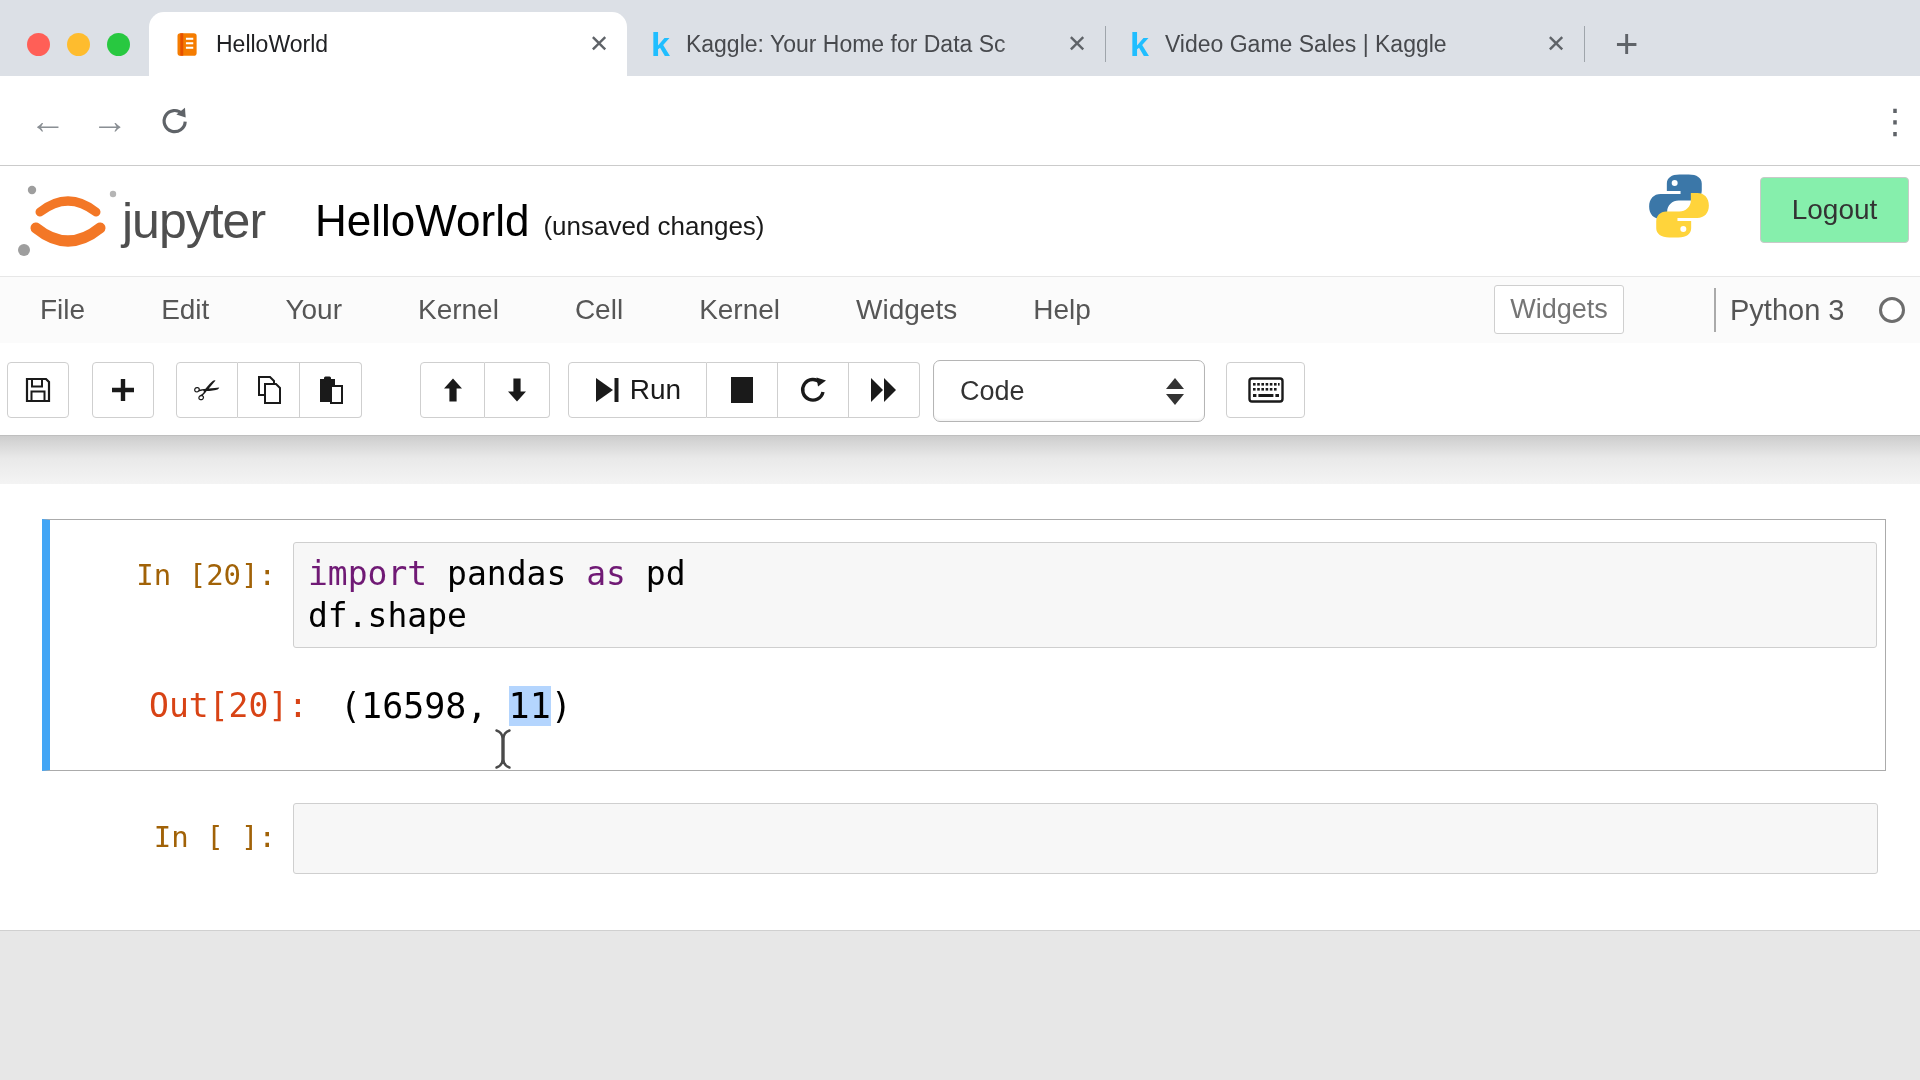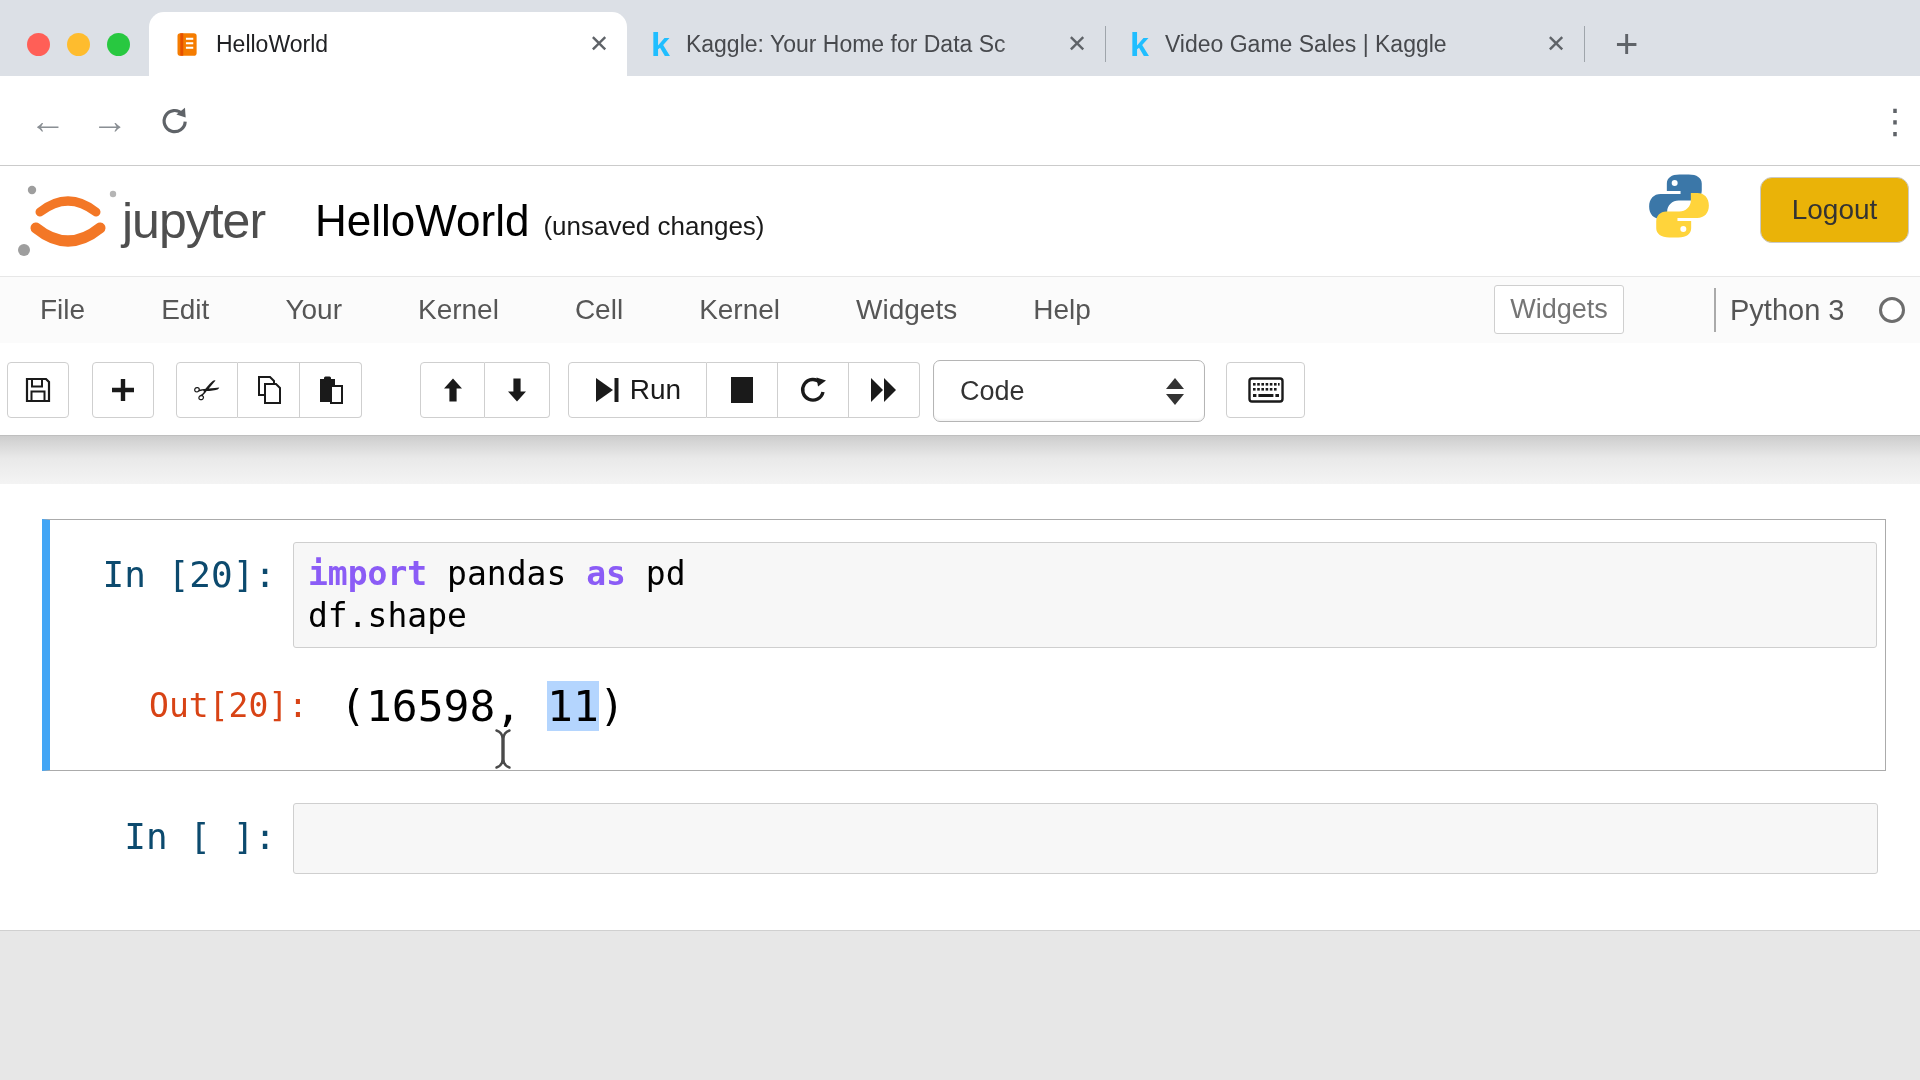--- a/index.html
+++ b/index.html
@@ -50,22 +50,22 @@
   .dots{position:absolute;left:1878px;top:0;height:89px;display:flex;align-items:center;font-size:34px;color:#5f6368;}
 
   
   .jheader{position:absolute;top:166px;left:0;right:0;height:110px;background:#fff;border-bottom:1px solid #e7e7e7;}
   .jlogo{position:absolute;left:16px;top:14px;display:flex;align-items:center;}
   .jlogo-text{font-size:50px;color:#4e4e4e;letter-spacing:-1px;margin-left:2px;}
   .jtitle{position:absolute;left:315px;top:0;height:110px;display:flex;align-items:center;}
   .jtitle .t{font-size:44px;color:#000;}
   .jtitle .s{font-size:26px;color:#1a1a1a;margin-left:14px;padding-top:10px;}
   .pylogo{position:absolute;left:1646px;top:6px;}
-  .logout{position:absolute;left:1760px;top:11px;width:147px;height:64px;background:#eab308;
-          border:1px solid #c9c9c9;border-radius:12px;font-size:28px;color:#333;
+  .logout{position:absolute;left:1760px;top:11px;width:147px;height:64px;background:#86efac;
+          border:1px solid #c9c9c9;border-radius:4px;font-size:28px;color:#333;
           display:flex;align-items:center;justify-content:center;}
 
   
   .menubar{position:absolute;top:277px;left:0;right:0;height:66px;background:#fbfbfb;}
   .menus{position:absolute;left:2px;top:0;height:66px;display:flex;align-items:center;justify-content:flex-end;}
   .menu-item{font-size:28px;color:#565656;padding:0 38px;}
   .trusted{position:absolute;left:1494px;top:8px;width:128px;height:47px;border:1px solid #cfcfcf;
            border-radius:3px;background:#fff;font-size:27px;color:#757575;
            display:flex;align-items:center;justify-content:center;}
   .mb-sep{position:absolute;left:1714px;top:11px;width:2px;height:44px;background:#aaa;}
@@ -97,32 +97,32 @@
 
   
   .shadow{position:absolute;top:435px;left:0;right:0;height:49px;border-top:1px solid #bfbfbf;
           background:linear-gradient(to bottom,#cdcdcd,#e9e9e9 45%,#f4f4f4);}
   .notebook{position:absolute;top:484px;left:0;right:0;height:446px;background:#fff;border-bottom:1px solid #d0d0d0;}
 
   .cell1{position:absolute;left:42px;top:35px;width:1844px;height:252px;box-sizing:border-box;
          border:1px solid #ababab;border-left:8px solid #42a5f5;background:#fff;}
   .inrow{display:flex;margin-top:22px;}
   .prompt{width:243px;box-sizing:border-box;text-align:right;padding:12px 17px 0 0;
-          font-family:"DejaVu Sans Mono",monospace;font-size:36px;line-height:42px;color:#0c4a6e;white-space:pre;}
+          font-family:"DejaVu Sans Mono",monospace;font-size:29px;line-height:42px;color:#a16207;white-space:pre;}
   .codebox{flex:1;margin-right:8px;background:#f7f7f7;border:1px solid #cfcfcf;border-radius:3px;
            padding:10px 14px;font-family:"DejaVu Sans Mono",monospace;font-size:33px;line-height:42px;color:#000;}
   .cm-line{white-space:pre;}
-  .tok-kw{color:#8b5cf6;font-weight:bold}
+  .tok-kw{color:#701a75;font-weight:normal}
   .tok-op{color:#AA22FF;font-weight:bold}
   .tok-str{color:#BA2121}
   .tok-txt{color:#000}
   .outrow{display:flex;margin-top:37px;padding-left:32px;}
   .oprompt{width:243px;box-sizing:border-box;text-align:right;padding-right:17px;
            font-family:"DejaVu Sans Mono",monospace;font-size:33px;line-height:42px;color:#D84315;white-space:pre;}
-  .otext{font-family:"DejaVu Sans Mono",monospace;font-size:43px;line-height:42px;color:#000;
+  .otext{font-family:"DejaVu Sans Mono",monospace;font-size:35px;line-height:42px;color:#000;
          padding-left:15px;white-space:pre;}
   .osel{background:#b4d5fe;}
 
   .cell2{position:absolute;left:42px;top:319px;width:1844px;display:flex;}
   .cell2 .prompt{width:251px;padding-top:13px;}
   .emptybox{flex:1;margin-right:8px;background:#f7f7f7;border:1px solid #cfcfcf;border-radius:3px;
             box-sizing:border-box;min-height:71px;}
   .ibeam{position:absolute;left:492px;top:243px;}
 </style>
 </head>

